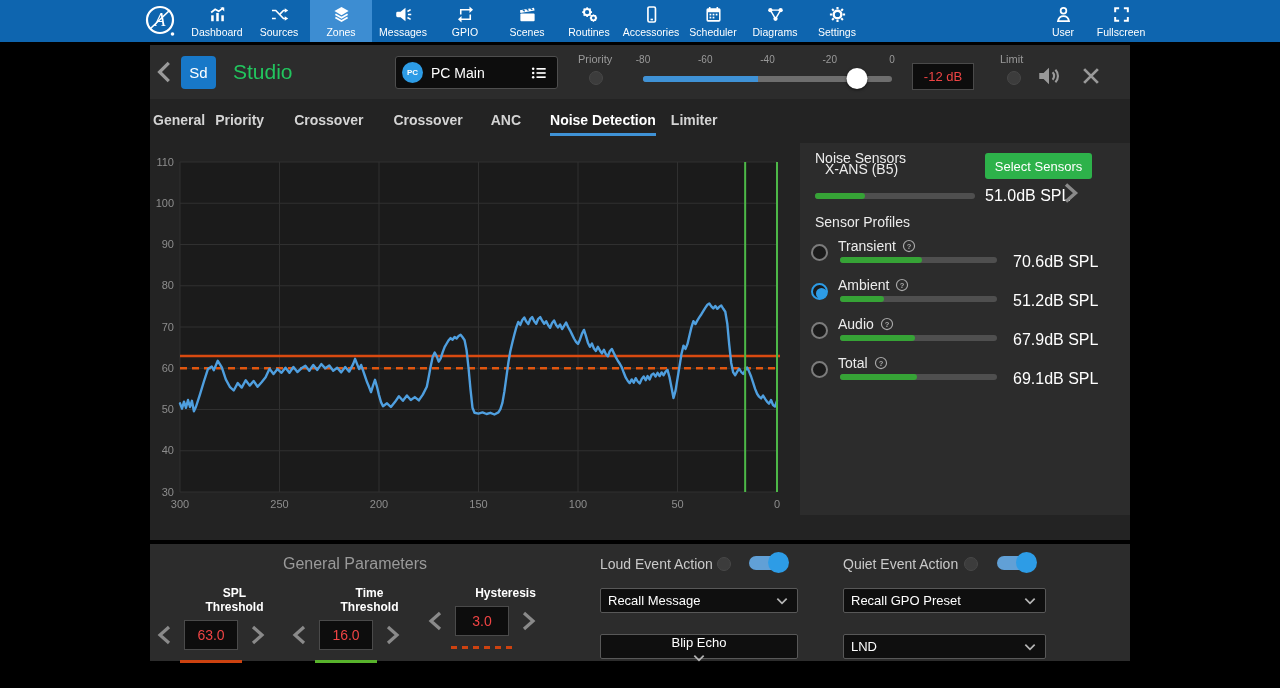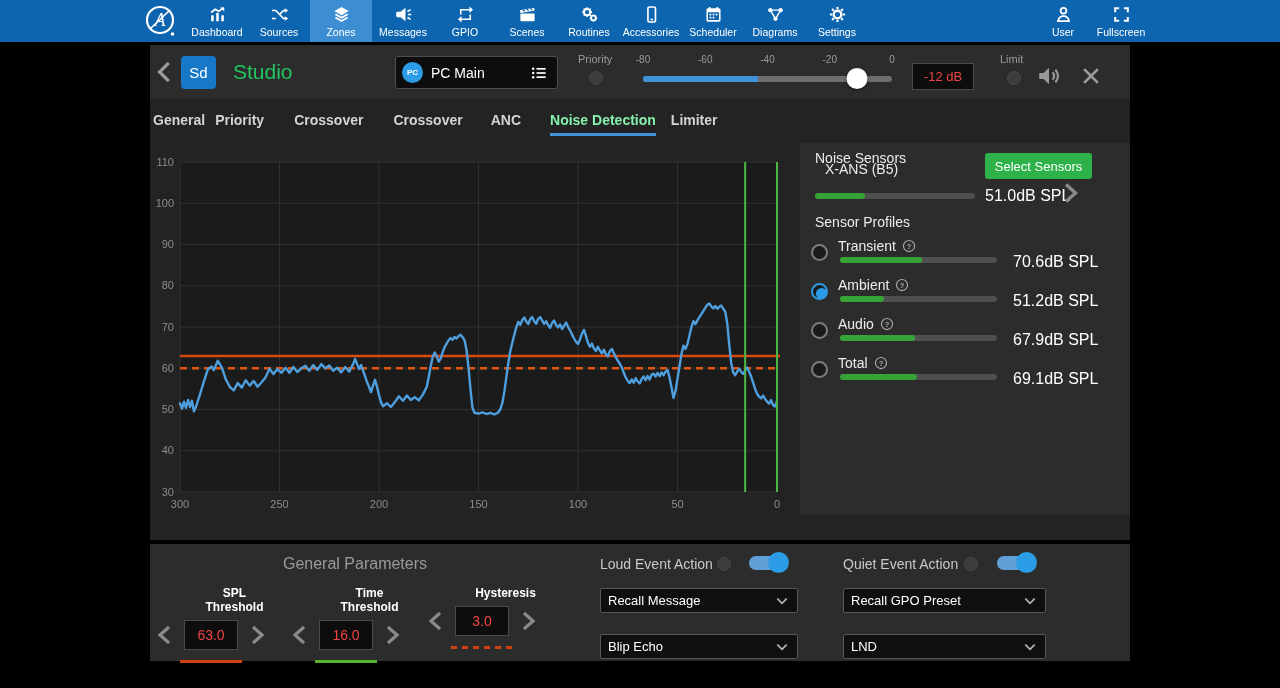--- a/index.html
+++ b/index.html
@@ -43,21 +43,21 @@
   .slider-fill { position:absolute; left:0; top:0; height:6px; background:#3f92d6; border-radius:3px 0 0 3px; }
   .slider-knob { position:absolute; top:23px; width:21px; height:21px; border-radius:50%; background:#fff; transform:translateX(-50%); box-shadow:0 1px 3px rgba(0,0,0,.6); cursor:pointer; }
   .value-box { position:absolute; background:#0d0d0d; border:1px solid #4a4a4a; color:#ef4444; display:flex; align-items:center; justify-content:center; }
   .vol-box { left:762px; top:18px; width:62px; height:27px; font-size:13px; }
   .speaker-btn { position:absolute; left:886px; top:18px; width:26px; height:26px; cursor:pointer; }
   .close-btn { position:absolute; left:930px; top:20px; width:22px; height:22px; cursor:pointer; }
 
   
   .tabs { position:absolute; left:3px; top:0; height:37px; display:flex; }
   .tab { font-size:14px; font-weight:bold; color:#d4d4d4; padding-top:13px; height:37px; cursor:pointer; }
-  .tab.active { color:#86efac; border-bottom:3px solid #3f92d6; }
+  .tab.active { color:#ffffff; border-bottom:3px solid #3f92d6; }
 
   
   #noise-chart { position:absolute; left:0; top:59px; }
   #noise-chart .grid { stroke:#303030; stroke-width:1; }
   #noise-chart text { font-family:"Liberation Sans", sans-serif; font-size:11px; fill:#8d8d8d; }
   #noise-chart .ytick { text-anchor:end; }
   #noise-chart .xtick { text-anchor:middle; }
 
   
   .sensors-panel { position:absolute; left:650px; top:44px; width:330px; height:372px; background:#2c2c2c; }
@@ -513,21 +513,21 @@
         <div class="toggle-knob"></div>
       </div>
       <div class="dd" style="left:450px; top:44px; width:198px;">
         <span>Recall Message</span>
         <span class="chev">
             <svg viewBox="0 0 24 24" fill="none" stroke="#b5b5b5" stroke-width="2.6">
               <path d="M5 8.5l7 7 7-7"></path>
             </svg>
           </span>
       </div>
-      <div class="dd" style="left:450px; top:90px; width:198px;">
+      <div class="dd" style="left:450px; top:90px; width:198px;flex-direction:column;">
         <span>Blip Echo</span>
         <span class="chev">
             <svg viewBox="0 0 24 24" fill="none" stroke="#b5b5b5" stroke-width="2.6">
               <path d="M5 8.5l7 7 7-7"></path>
             </svg>
           </span>
       </div>
 
       <div class="event-label" style="left:693px;">Quiet Event Action</div>
       <div class="indicator-dot" style="left:814px; top:13px;"></div>

